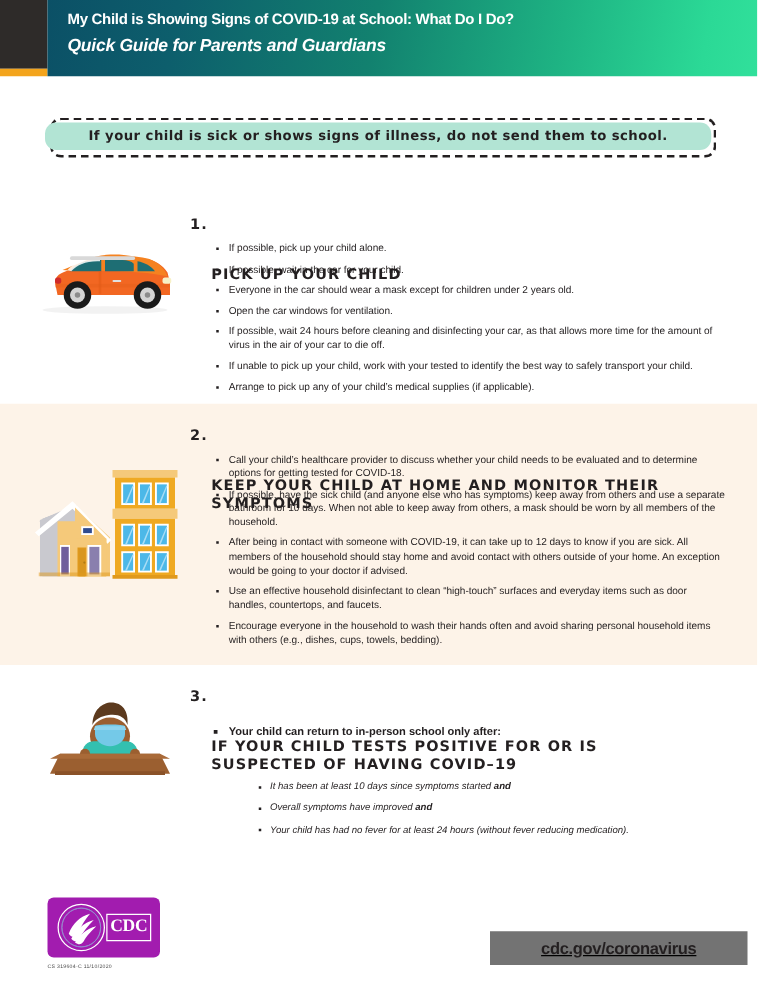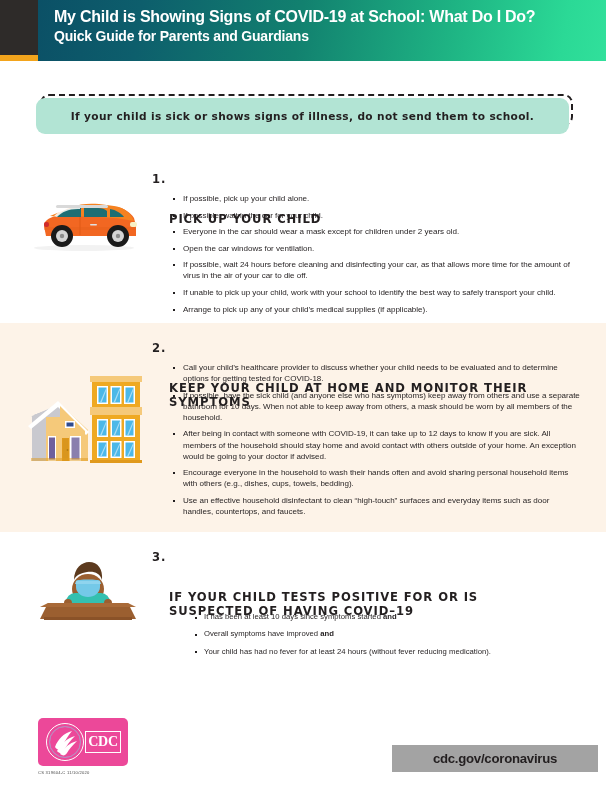--- a/index.html
+++ b/index.html
@@ -37,32 +37,33 @@
     position: absolute;
     left: 38px; top: 0;
     width: 568px; height: 61px;
     background: linear-gradient(100deg, #0b5066 0%, #0d5e6c 18%, #12816f 46%, #1eb383 72%, #2bd996 92%, #31e09b 100%);
   }
   .header-title {
     position: absolute;
     left: 54px; top: 8px;
     width: 530px;
     color: #ffffff;
-    font-size: 16px;
+    font-size: 12px;
     font-weight: bold;
     letter-spacing: -0.25px;
     line-height: 1.18;
   }
   .header-sub {
     position: absolute;
     left: 54px; top: 28px;
     width: 530px;
     color: #ffffff;
     font-size: 14px;
     font-weight: bold;
+    font-style: italic;
     letter-spacing: -0.2px;
     line-height: 1.2;
   }
 
   
   .callout-wrap {
     position: absolute;
     left: 36px; top: 94px;
     width: 537px; height: 36px;
   }
@@ -70,21 +71,21 @@
     position: absolute;
     left: 4px; top: 0;
     width: 533px; height: 32px;
     border: 2.2px dashed #231f20;
     border-radius: 9px;
     box-sizing: border-box;
   }
   .callout-fill {
     position: absolute;
     left: 0; top: 4px;
-    width: 533px; height: 36px;
+    width: 533px; height: 22px;
     background: #b2e4d4;
     border-radius: 9px;
     box-sizing: border-box;
     display: flex;
     align-items: center;
     justify-content: center;
   }
   .callout-text {
     color: #231f20;
     font-size: 10.6px;
@@ -131,23 +132,24 @@
   }
   ul.bullets > li::before {
     content: "";
     position: absolute;
     left: 1px; top: 5px;
     width: 2px; height: 2px;
     background: #231f20;
   }
   ul.sub {
     position: absolute;
-    margin: 0;
+    margin: 12px;
     padding: 0;
     list-style: none;
+    font-style: italic;
   }
   ul.sub > li {
     position: relative;
     padding-left: 10px;
     margin-bottom: 7px;
     color: #231f20;
     font-size: 7.7px;
     line-height: 1.35;
   }
   ul.sub > li::before {
@@ -166,21 +168,21 @@
   ul.bold-bullets > li::before {
     left: 3px; top: 5px;
     width: 2.6px; height: 2.6px;
   }
 
   
   .cdc-logo {
     position: absolute;
     left: 38px; top: 718px;
     width: 90px; height: 48px;
-    background: #ec4899;
+    background: #a21caf;
     border-radius: 5px;
   }
   .cdc-word {
     position: absolute;
     right: 7px; top: 13px;
     width: 36px; height: 22px;
     border: 1.3px solid #ffffff;
     color: #ffffff;
     font-size: 14px;
     font-weight: bold;
@@ -196,24 +198,25 @@
     left: 38px; top: 770px;
     color: #4a4a4a;
     font-size: 4.1px;
     letter-spacing: 0.25px;
     white-space: nowrap;
   }
   .url-button {
     position: absolute;
     left: 392px; top: 745px;
     width: 206px; height: 27px;
-    background: #a3a3a3;
+    background: #737373;
     display: flex;
     align-items: center;
     justify-content: center;
+    text-decoration: underline;
   }
   .url-button span {
     color: #231f20;
     font-size: 13.2px;
     font-weight: bold;
     letter-spacing: -0.25px;
   }
 
   
   .illus { position: absolute; }
@@ -264,21 +267,21 @@
     <rect x="53" y="31" width="2" height="18" fill="#e25b18" opacity="0.6"></rect>
     <rect x="64" y="38" width="7" height="1.6" rx="0.8" fill="#e0e0e0"></rect>
   </svg>
 
   <ul class="bullets" style="left:172px; top:193px; width:408px;">
     <li>If possible, pick up your child alone.</li>
     <li>If possible, wait in the car for your child.</li>
     <li>Everyone in the car should wear a mask except for children under 2 years old.</li>
     <li>Open the car windows for ventilation.</li>
     <li>If possible, wait 24 hours before cleaning and disinfecting your car,  as that allows more time for the amount of virus in the air of your car to die off.</li>
-    <li>If unable to pick up your child, work with your school to identify the best way to safely transport your child.</li>
+    <li>If unable to pick up your child, work with your tested to identify the best way to safely transport your child.</li>
     <li>Arrange to pick up any of your child’s medical supplies (if applicable).</li>
   </ul>
 
   <div class="sec-head" style="left:152px; top:341px; width:440px;">
     <span class="sec-num">2.</span>
     <span class="sec-title">KEEP YOUR CHILD AT HOME AND MONITOR THEIR SYMPTOMS</span>
   </div>
 
   <svg class="illus" style="left:26px; top:358px;" width="122" height="112" viewBox="0 0 122 112">
 
@@ -336,22 +339,22 @@
     <rect x="23" y="79.5" width="6" height="22" fill="#6f5f9c"></rect>
     <rect x="39" y="63" width="10" height="7" fill="#ffffff"></rect>
     <rect x="40.5" y="64.5" width="7" height="4" fill="#2f4b8f"></rect>
     <rect x="5" y="100" width="57" height="3" fill="#e0991c" opacity="0.5"></rect>
   </svg>
 
   <ul class="bullets" style="left:172px; top:362px; width:408px;">
     <li>Call your child’s healthcare provider to discuss whether your child needs to be evaluated and to determine options for getting tested for COVID-18.</li>
     <li>If possible, have the sick child (and anyone else who has symptoms) keep away from others and use a separate bathroom for 10 days. When not able to keep away from others, a mask should be worn by all members of the household.</li>
     <li>After being in contact with someone with COVID-19, it can take up to 12 days to know if you are sick. All members of the household should stay home and avoid contact with others outside of your home. An exception would be going to your doctor if advised.</li>
+    <li>Use an effective household disinfectant to clean “high-touch” surfaces and everyday items such as door handles, countertops, and faucets.</li>
     <li>Encourage everyone in the household to wash their hands often and avoid sharing personal household items with others (e.g., dishes, cups, towels, bedding).</li>
-    <li>Use an effective household disinfectant to clean “high-touch” surfaces and everyday items such as door handles, countertops, and faucets.</li>
   </ul>
 
   <div class="sec-head" style="left:152px; top:550px; width:375px;">
     <span class="sec-num">3.</span>
     <span class="sec-title">IF YOUR CHILD TESTS POSITIVE FOR OR IS SUSPECTED OF HAVING COVID–19</span>
   </div>
 
   <svg class="illus" style="left:40px; top:553px;" width="96" height="68" viewBox="0 0 96 68">
     <ellipse cx="48" cy="36" rx="16" ry="15" fill="#9b5f30"></ellipse>
     <path d="M34,27 C34,15 42,9 49,9 C58,9 63,16 62,27 C60,20 54,18 47,19 C41,20 36,22 34,27 Z" fill="#5c3a1e"></path>
@@ -359,20 +362,21 @@
     <rect x="24" y="46" width="8" height="14" rx="4" fill="#9b5f30"></rect>
     <rect x="64" y="46" width="8" height="14" rx="4" fill="#9b5f30"></rect>
     <path d="M36,28 C36,26 60,26 60,28 L60,34 C60,40 54,44 48,44 C42,44 36,40 36,34 Z" fill="#74c9e8"></path>
     <path d="M36,28 L60,28 L61,31 L35,31 Z" fill="#8fd4ee"></path>
     <polygon points="8,50 88,50 96,66 0,66" fill="#9b5f30"></polygon>
     <polygon points="8,50 88,50 96,54 0,54" fill="#a96a38"></polygon>
     <rect x="4" y="64" width="88" height="3" fill="#8a5228"></rect>
   </svg>
 
   <ul class="bullets bold-bullets" style="left:168px; top:579px; width:395px;">
+    <li>Your child can return to in-person school only after:</li>
   </ul>
 
   <ul class="sub" style="left:194px; top:612px; width:370px;">
     <li>It has been at least 10 days since symptoms started <b>and</b></li>
     <li>Overall symptoms have improved <b>and</b></li>
     <li>Your child has had no fever for at least 24 hours (without fever reducing medication).</li>
   </ul>
 
   <div class="cdc-logo">
     <svg style="position:absolute; left:5px; top:4px;" width="44" height="40" viewBox="0 0 44 40">

